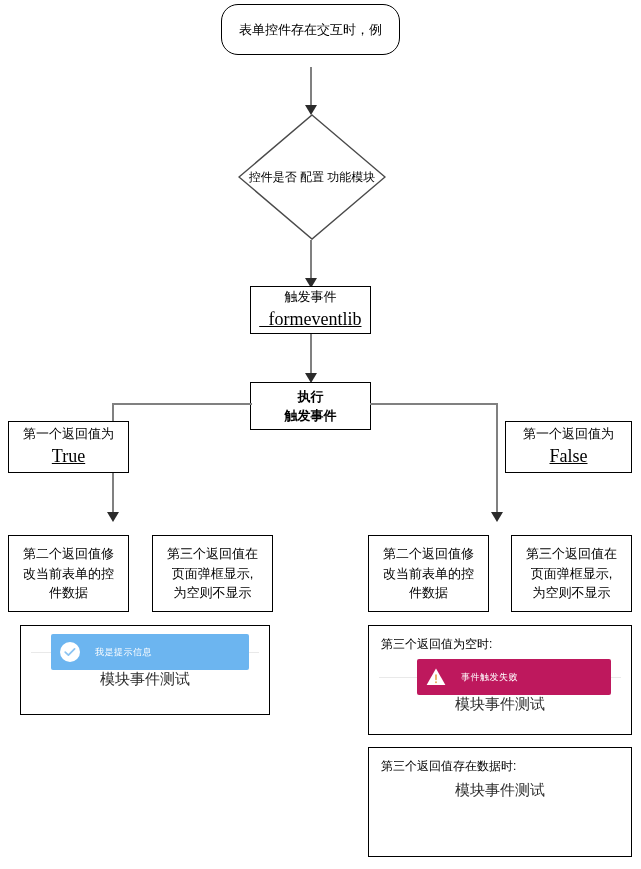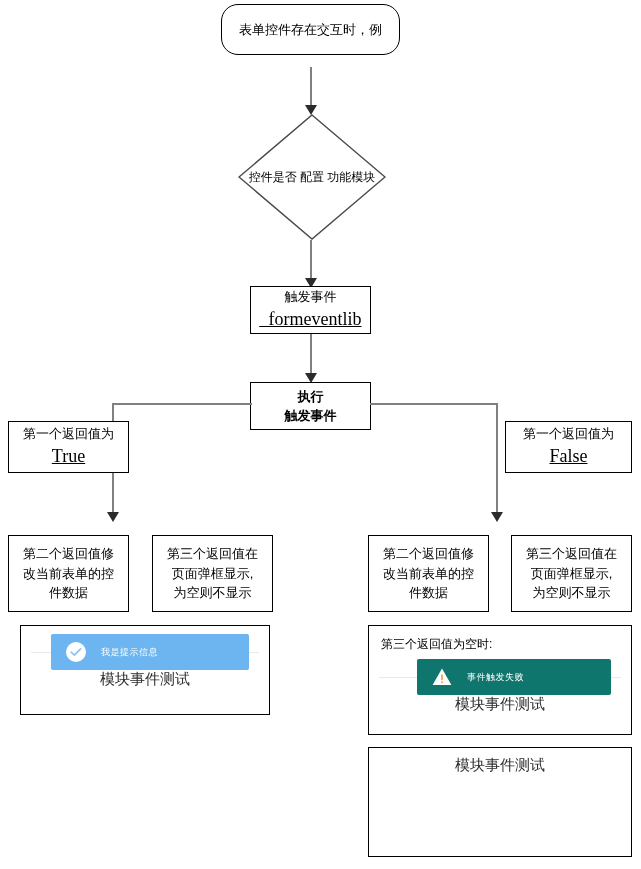--- a/index.html
+++ b/index.html
@@ -83,26 +83,26 @@
     color: #000000;
     margin: 2px 0 6px 2px;
     white-space: nowrap;
   }
   .toast {
     position: relative;
     box-sizing: border-box;
     height: 36px;
     display: flex;
     align-items: center;
-    padding-left: 14px;
+    padding-left: 8px;
     margin: 0 10px 0 20px;
     border-radius: 2px;
   }
   .toast.info { background: #6cb5f0; }
-  .toast.warn { background: #0f766e; margin-left: 38px; }
+  .toast.warn { background: #be185d; margin-left: 38px; }
   .toast .ticon {
     width: 22px; height: 22px;
     flex: 0 0 22px;
     margin-right: 14px;
     display: flex;
     align-items: center;
     justify-content: center;
   }
   .toast .tlabel {
     font-size: 9px;
@@ -245,16 +245,17 @@
             <circle cx="11" cy="16.2" r="1.05" fill="#e8aa5d"></circle>
           </svg>
         </span>
         <span class="tlabel">事件触发失败</span>
       </div>
     </div>
     <div class="toast-under">模块事件测试</div>
   </div>
 
   <div class="panel" style="left:368px; top:747px; width:264px; height:110px;">
+    <div class="panel-caption">第三个返回值存在数据时:</div>
     <div class="toast-under">模块事件测试</div>
   </div>
 
 </div>
 
 </body></html>

